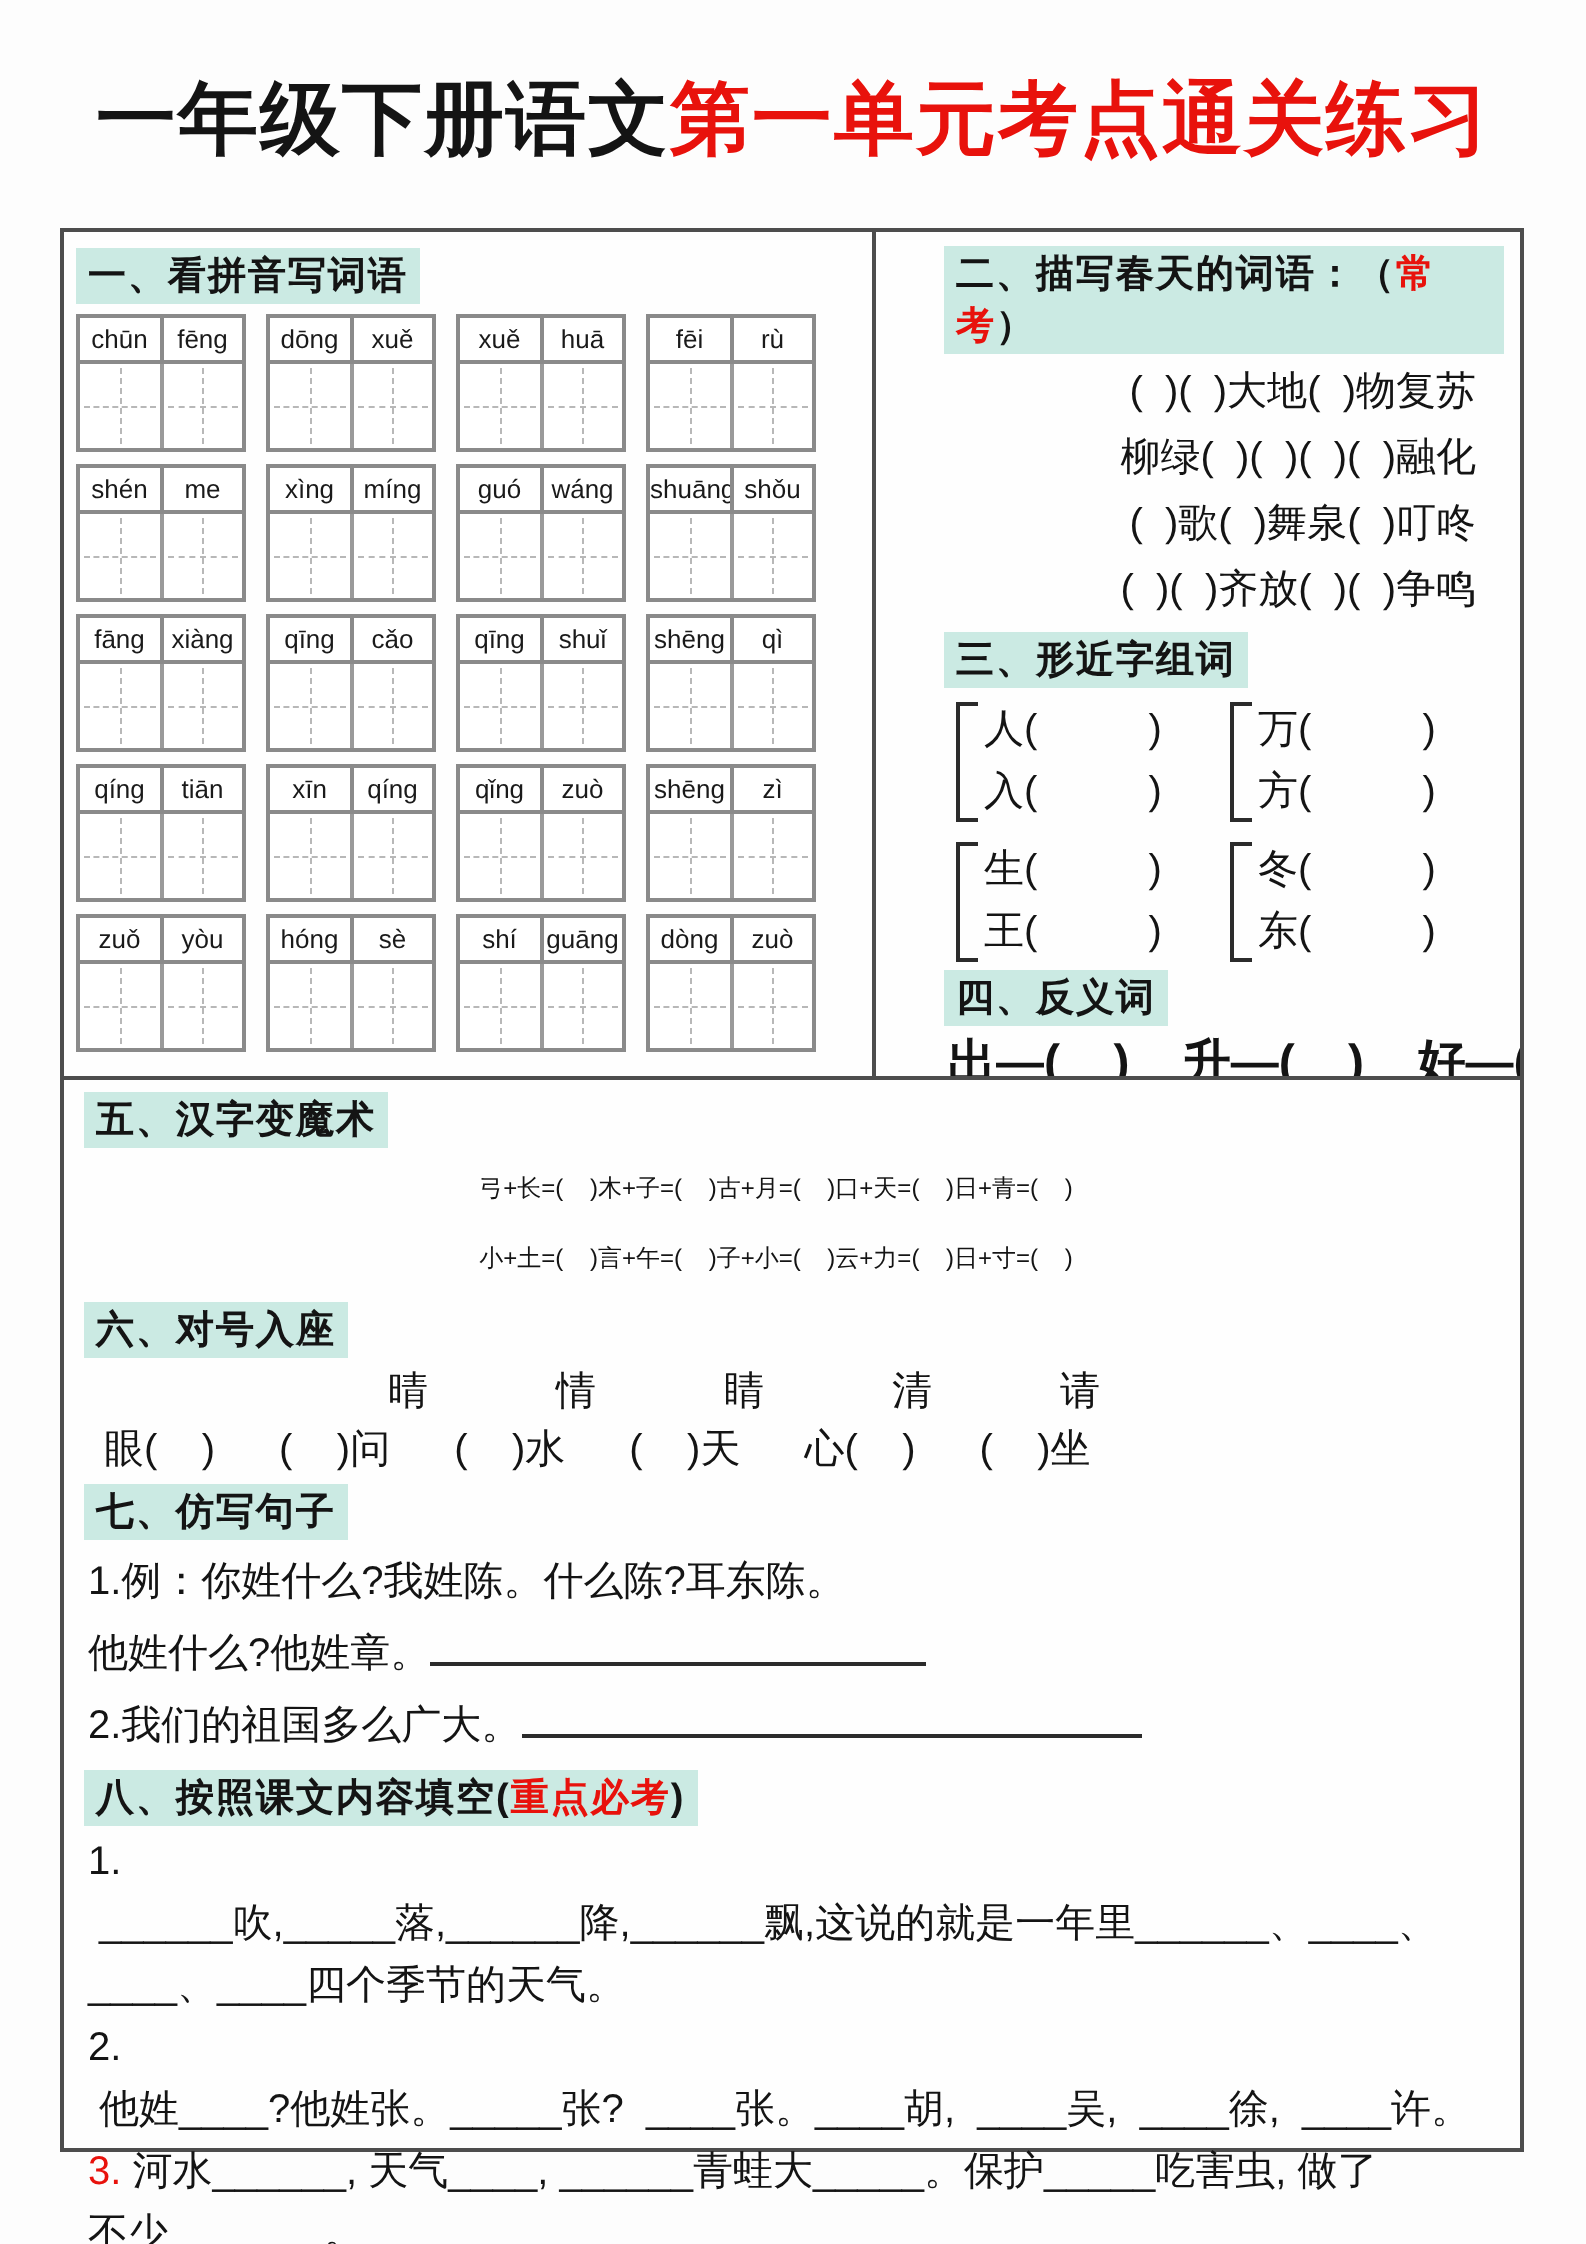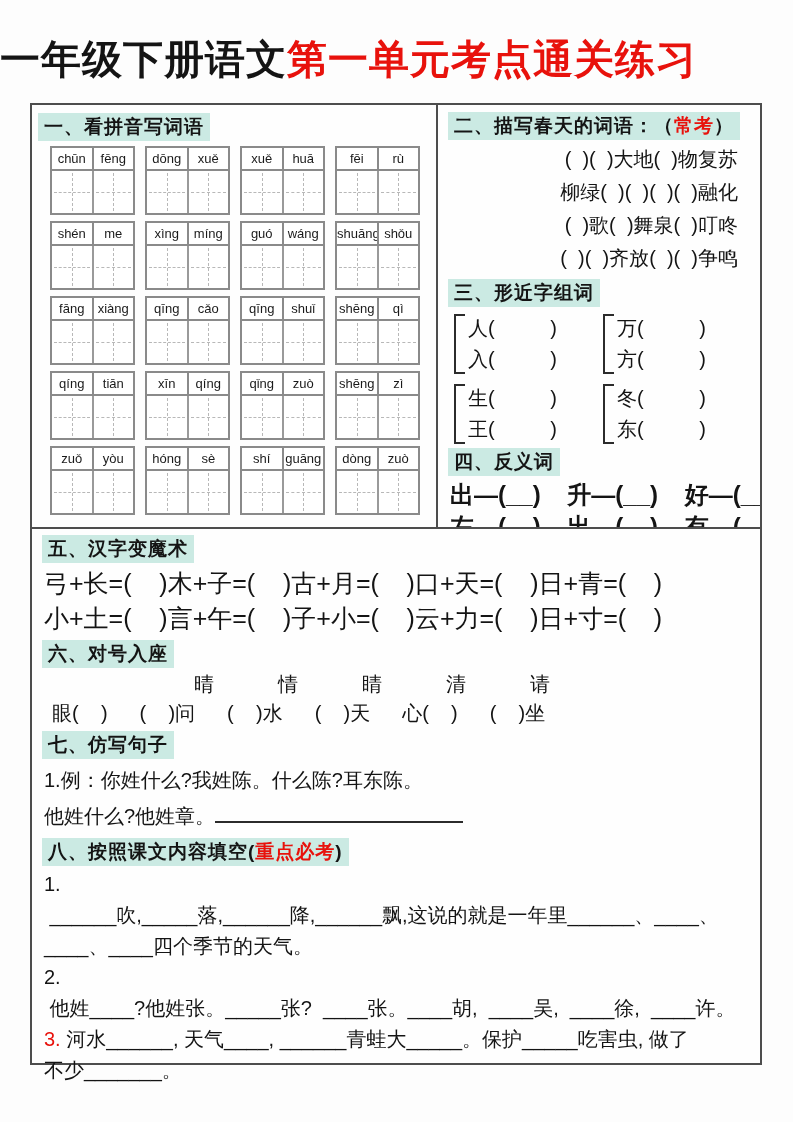--- a/index.html
+++ b/index.html
@@ -2,39 +2,39 @@
 <html><head>
 <meta charset="utf-8">
 <style>
   html,body{margin:0;padding:0;background:#fff;}
   #page{position:relative;width:793px;height:1122px;background:#fdfdfd;
         font-family:"Liberation Sans","DejaVu Sans",sans-serif;color:#141414;overflow:hidden;}
   .red{color:#e8120c;}
   .pre{white-space:pre;}
 
   
-  .title{position:absolute;top:32px;left:0;width:100%;text-align:left;
+  .title{position:absolute;top:32px;left:0;width:100%;text-align:center;
          font-size:40px;font-weight:bold;letter-spacing:1px;}
 
   
-  #main-box{position:absolute;left:30px;top:103px;width:728px;height:958px;
+  #main-box{position:absolute;left:30px;top:114px;width:728px;height:958px;
             border:2px solid #4d4d4d;background:#fefefe;box-sizing:content-box;}
   #top-area{display:flex;height:424px;border-bottom:2px solid #4d4d4d;box-sizing:border-box;}
   #left-col{width:406px;border-right:2px solid #4d4d4d;box-sizing:border-box;
             padding:4px 4px 0 6px;overflow:hidden;}
-  #right-col{flex:1;padding:3px 8px 0 10px;box-sizing:border-box;overflow:hidden;}
+  #right-col{flex:1;padding:3px 8px 0 10px;box-sizing:border-box;overflow:hidden;margin-left:24px;}
   #bottom-area{padding:2px 26px 0 10px;overflow:hidden;}
 
   
   .hd{display:table;background:#cbeae3;font-weight:bold;font-size:19px;
       padding:1px 6px;margin:4px 0 3px 0;letter-spacing:1px;}
 
   
   #pinyin-grid{margin-top:5px;}
-  .p-row{display:flex;gap:10px;margin:0 0 6px 0;justify-content:center;}
+  .p-row{display:flex;gap:10px;margin:0 0 6px 0;}
   .block{width:85px;border:2px solid #8a8a8a;background:#fff;box-sizing:border-box;}
   .py{display:flex;border-bottom:2px solid #8a8a8a;}
   .py span{flex:1;text-align:center;font-size:13px;padding:3px 0;color:#1a1a1a;overflow:hidden;}
   .py span:first-child{border-right:2px solid #8a8a8a;}
   .wr{display:flex;height:42px;}
   .wc{flex:1;position:relative;}
   .wc + .wc{border-left:2px solid #9a9a9a;}
   .wc::before{content:"";position:absolute;left:50%;top:2px;bottom:2px;border-left:1px dashed #b8b8b8;}
   .wc::after{content:"";position:absolute;top:50%;left:2px;right:2px;border-top:1px dashed #b8b8b8;}
 
@@ -48,21 +48,21 @@
   .bracket{width:9px;height:56px;border-left:2.5px solid #2b2b2b;border-top:2.5px solid #2b2b2b;
            border-bottom:2.5px solid #2b2b2b;margin-right:3px;flex:none;}
   .pair-col{display:flex;flex-direction:column;justify-content:space-between;height:60px;
             font-size:20px;}
   .pair-row{line-height:29px;}
 
   
   .s4-line{font-size:24px;line-height:32px;padding-left:2px;font-weight:bold;}
 
   
-  .eq-row{display:flex;justify-content:flex-start;font-size:25px;line-height:35px;padding:0 2px;}
+  .eq-row{display:flex;justify-content:center;font-size:12px;line-height:35px;padding:0 2px;}
 
   
   .chars-row{display:flex;gap:64px;margin:3px 0 2px 152px;font-size:20px;font-weight:500;}
   .blanks-row{display:flex;gap:32px;margin:2px 0 4px 10px;font-size:20px;}
 
   
   .s7-line{font-size:20px;line-height:36px;padding-left:2px;}
   .blank-line{display:inline-block;border-bottom:2px solid #2b2b2b;height:14px;vertical-align:baseline;}
   .w250{width:248px;}
   .w300{width:310px;}
@@ -396,20 +396,21 @@
           <span class="pre">(    )问</span>
           <span class="pre">(    )水</span>
           <span class="pre">(    )天</span>
           <span class="pre">心(    )</span>
           <span class="pre">(    )坐</span>
         </div>
 
       <div class="hd">七、仿写句子</div>
       <div class="s7-line">1.例：你姓什么?我姓陈。什么陈?耳东陈。</div>
       <div class="s7-line"><span>他姓什么?他姓章。</span><span class="blank-line w250"></span></div>
+      <div class="s7-line"><span>2.我们的祖国多么广大。</span><span class="blank-line w300"></span></div>
 
       <div class="hd">
           <span>八、按照课文内容填空</span>
           <span>(</span>
           <span class="red">重点必考</span>
           <span>)</span>
         </div>
       <div id="s8-lines">
           <div class="s8-line"><span>1.</span><span class="pre"> ______吹,_____落,______降,______飘,这说的就是一年里______、____、</span></div>
           <div class="s8-line"><span class="pre">____、____四个季节的天气。</span></div>

